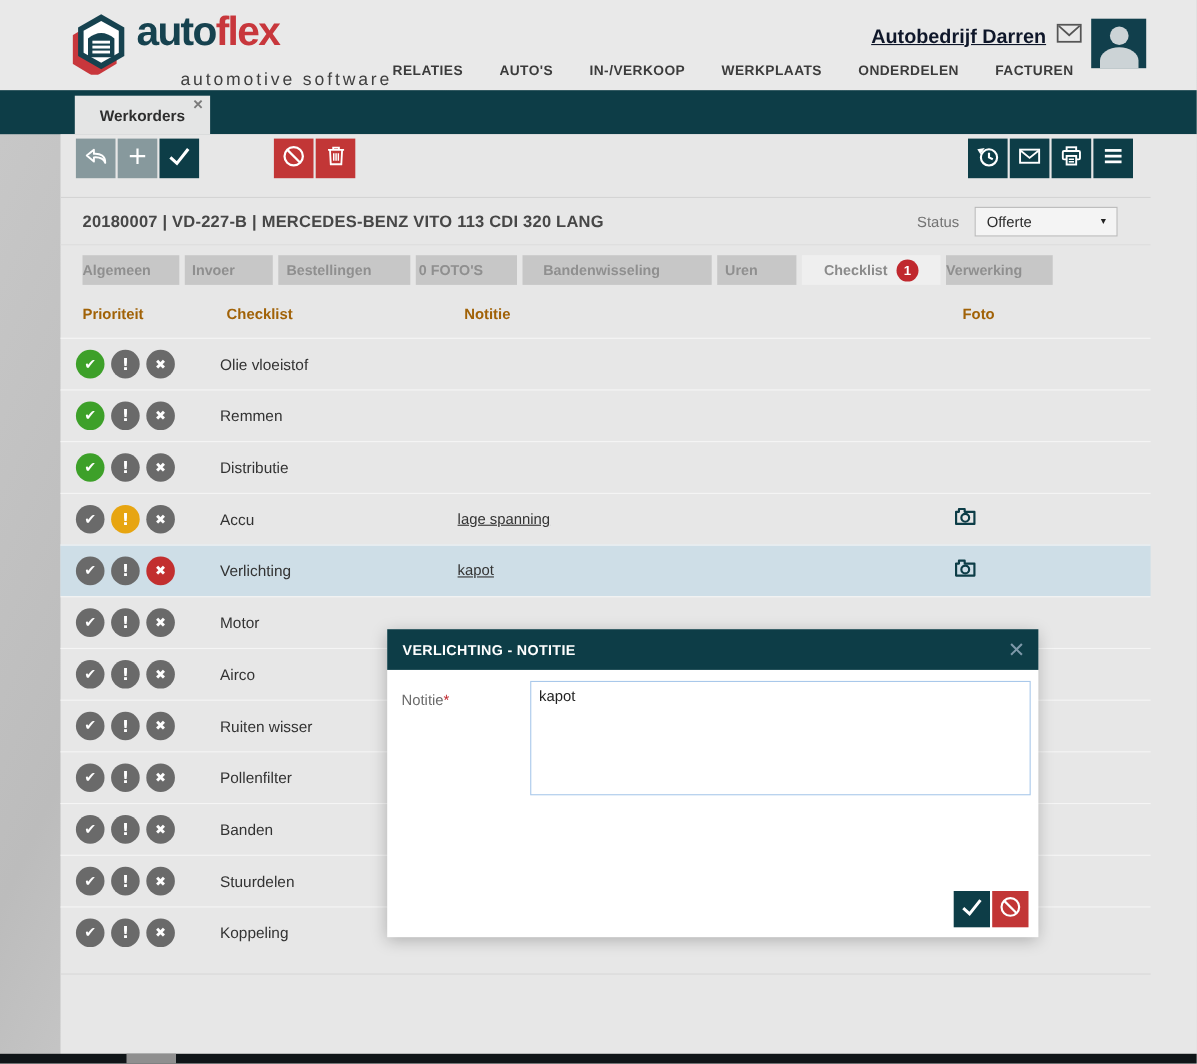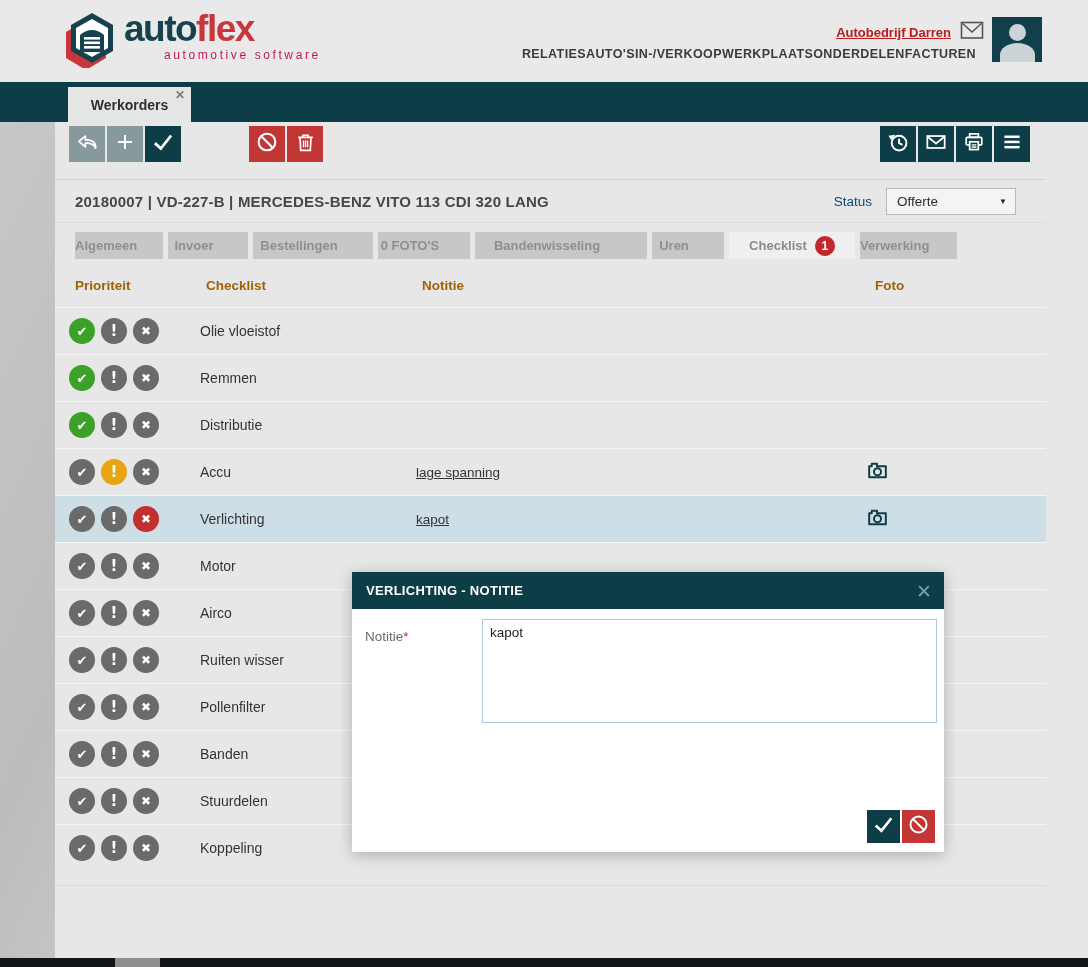--- a/index.html
+++ b/index.html
@@ -10,25 +10,25 @@
     background: linear-gradient(115deg,#c9c9c9,#bcbcbc 25%,#dadada 52%,#c3c3c3 78%,#cfcfcf);
   }
 
   
   .app-header { position:absolute; left:0; top:0; width:1088px; height:82px; background:#e9e9e9; }
   .logo { position:absolute; left:66px; top:10px; display:flex; align-items:flex-start; cursor:pointer; }
   .logo-text { margin-left:6px; line-height:1; }
   .logo-word { font-size:37px; font-weight:bold; letter-spacing:-1.5px; }
   .logo-word .lg1 { color:#16424f; }
   .logo-word .lg2 { color:#c8373c; }
-  .logo-tag { font-size:12px; color:#be185d; letter-spacing:2.6px; margin:2px 0 0 40px; }
-  .main-nav { position:absolute; right:112px; bottom:21px; display:flex; }
+  .logo-tag { font-size:16px; color:#404040; letter-spacing:2.6px; margin:18px 0 0 40px; }
+  .main-nav { position:absolute; right:112px; bottom:11px; display:flex; gap:33px; }
   .navitem { font-size:12.5px; font-weight:bold; color:#3b3b3b; letter-spacing:.4px; text-decoration:none; cursor:pointer; }
   .account { position:absolute; right:104px; top:21px; display:flex; align-items:center; gap:9px; }
-  .account-name { font-size:13px; font-weight:bold; color:#b91c1c; text-decoration:underline; cursor:pointer; }
+  .account-name { font-size:18px; font-weight:bold; color:#0f172a; text-decoration:underline; cursor:pointer; }
   .avatar { position:absolute; right:46px; top:17px; width:50px; height:45px; background:#113f4c; overflow:hidden; cursor:pointer; }
   .avatar .head { position:absolute; left:17px; top:7px; width:17px; height:17px; border-radius:50%; background:#ccd3d6; }
   .avatar .body { position:absolute; left:8px; top:26px; width:35px; height:24px; border-radius:50% 50% 0 0; background:#ccd3d6; }
 
   
   .tabbar { position:absolute; left:0; top:82px; width:1088px; height:40px; background:#0d3d47; display:flex; align-items:flex-end; padding-left:68px; }
   .wintab { height:35px; display:flex; align-items:center; justify-content:center; font-size:14px; font-weight:bold; color:#2e2e2e; position:relative; cursor:pointer; }
   .wintab.inactive { width:132px; background:#b5bcc1; }
   .wintab.active { width:123px; background:#e4e5e5; }
   .wintab-close { position:absolute; top:1px; right:6px; font-size:12px; color:#7a7a7a; cursor:pointer; }
@@ -43,21 +43,21 @@
   .tbtn.teal { background:#0d3d47; }
   .tbtn.red  { background:#c23636; }
   .tb-spacer { width:66px; }
   .tb-right { margin-left:auto; display:flex; }
   .tb-right .tbtn { margin-right:0; margin-left:2px; }
 
   
   .titlerow { position:absolute; left:0; top:58px; width:991px; height:43px; display:flex; align-items:center; padding:0 30px 0 20px; border-bottom:1px solid #ddd; }
   .wo-title { font-size:15px; font-weight:bold; color:#474747; letter-spacing:.2px; }
   .status-wrap { margin-left:auto; display:flex; align-items:center; gap:14px; }
-  .status-label { font-size:13.5px; color:#0c4a6e; }
+  .status-label { font-size:13.5px; color:#737373; }
   .status-select { width:130px; height:27px; background:#f4f4f4; border:1px solid #b9b9b9; display:flex; align-items:center; padding:0 8px 0 10px; font-size:13.5px; color:#2c2c2c; cursor:pointer; }
   .status-caret { margin-left:auto; font-size:8px; color:#222; }
 
   
   .wftabs { position:absolute; left:0; top:101px; width:991px; height:40px; display:flex; align-items:flex-end; gap:5px; padding:0 0 4px 20px; }
   .wftab { height:27px; background:#c7c7c7; color:#8f8f8f; font-size:13px; font-weight:bold; display:flex; align-items:center; justify-content:center; cursor:pointer; }
   .wftab.active { background:#efefef; color:#8a8a8a; }
   .wftab:nth-of-type(1){width:88px} .wftab:nth-of-type(2){width:80px}
   .wftab:nth-of-type(3){width:120px} .wftab:nth-of-type(4){width:92px}
   .wftab:nth-of-type(5){width:172px} .wftab:nth-of-type(6){width:72px}

